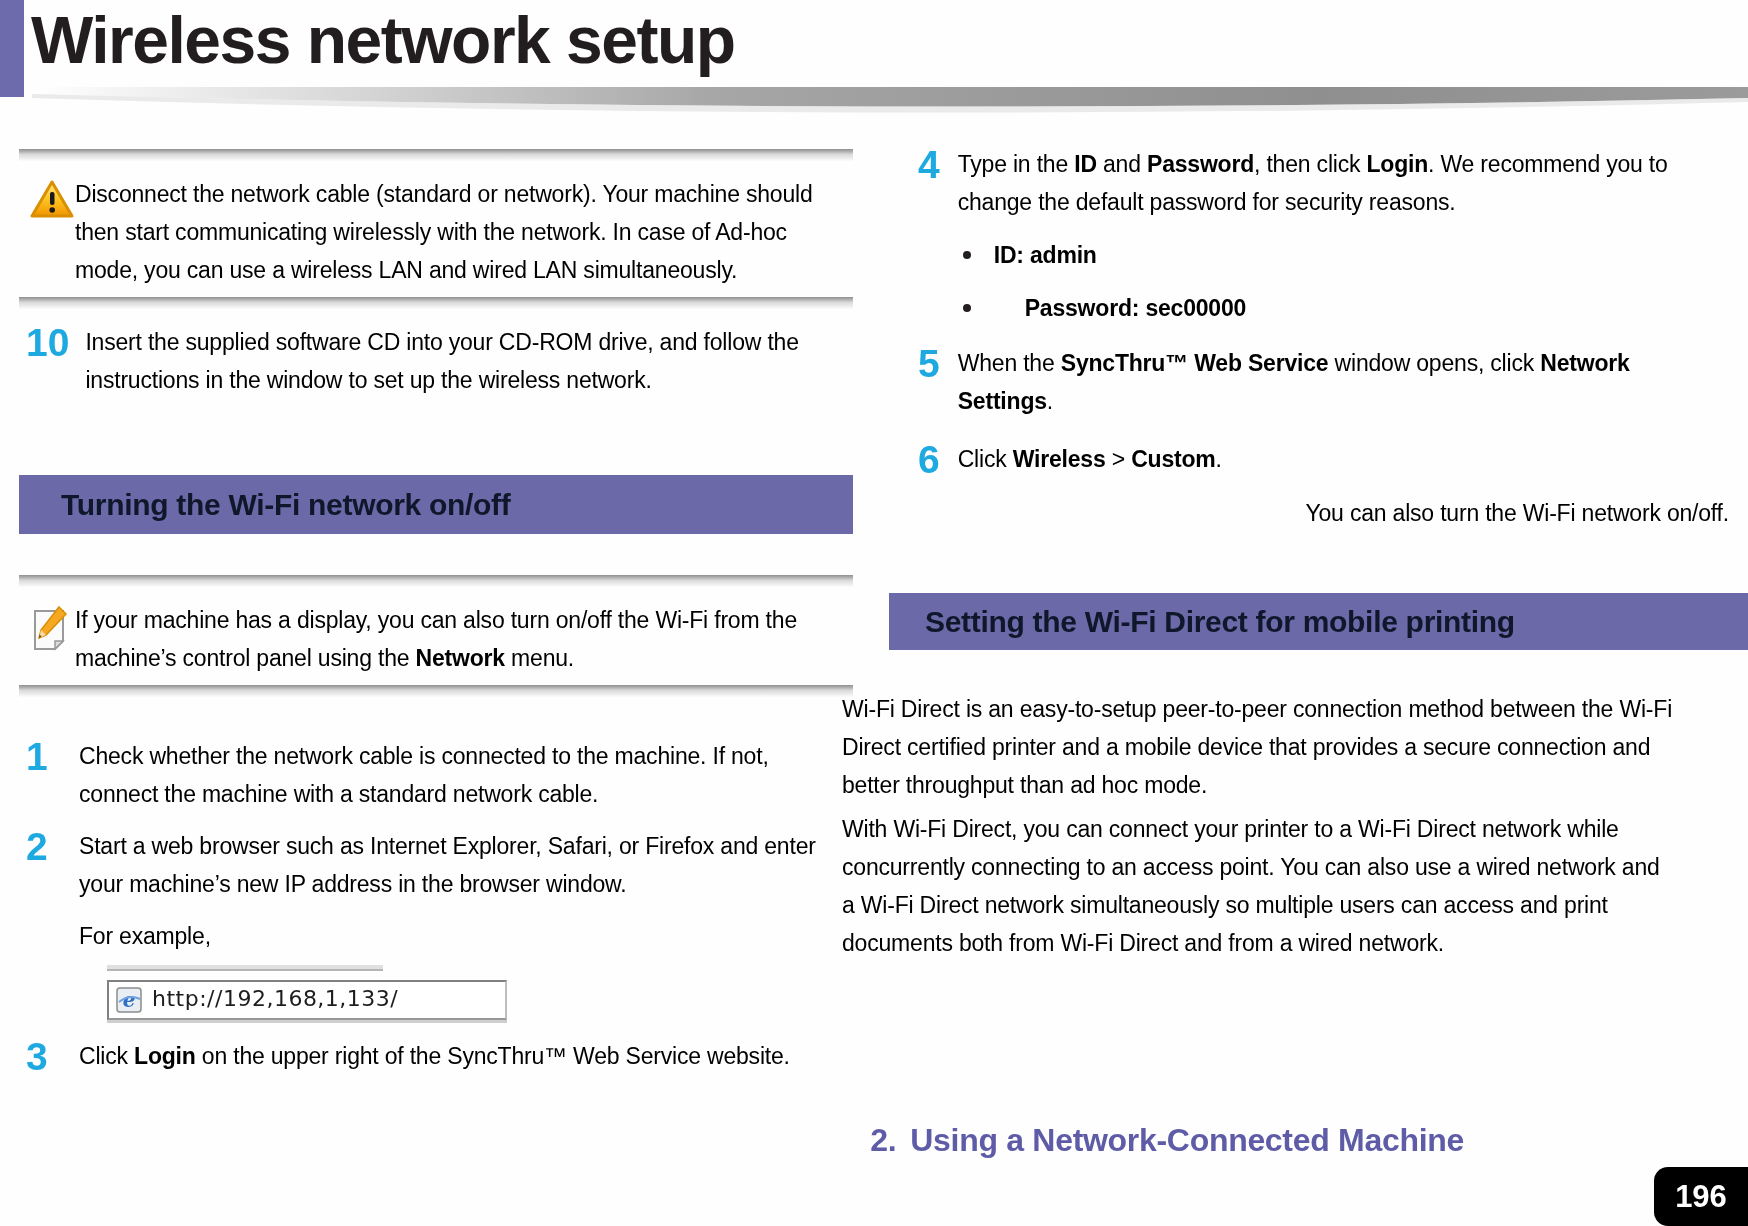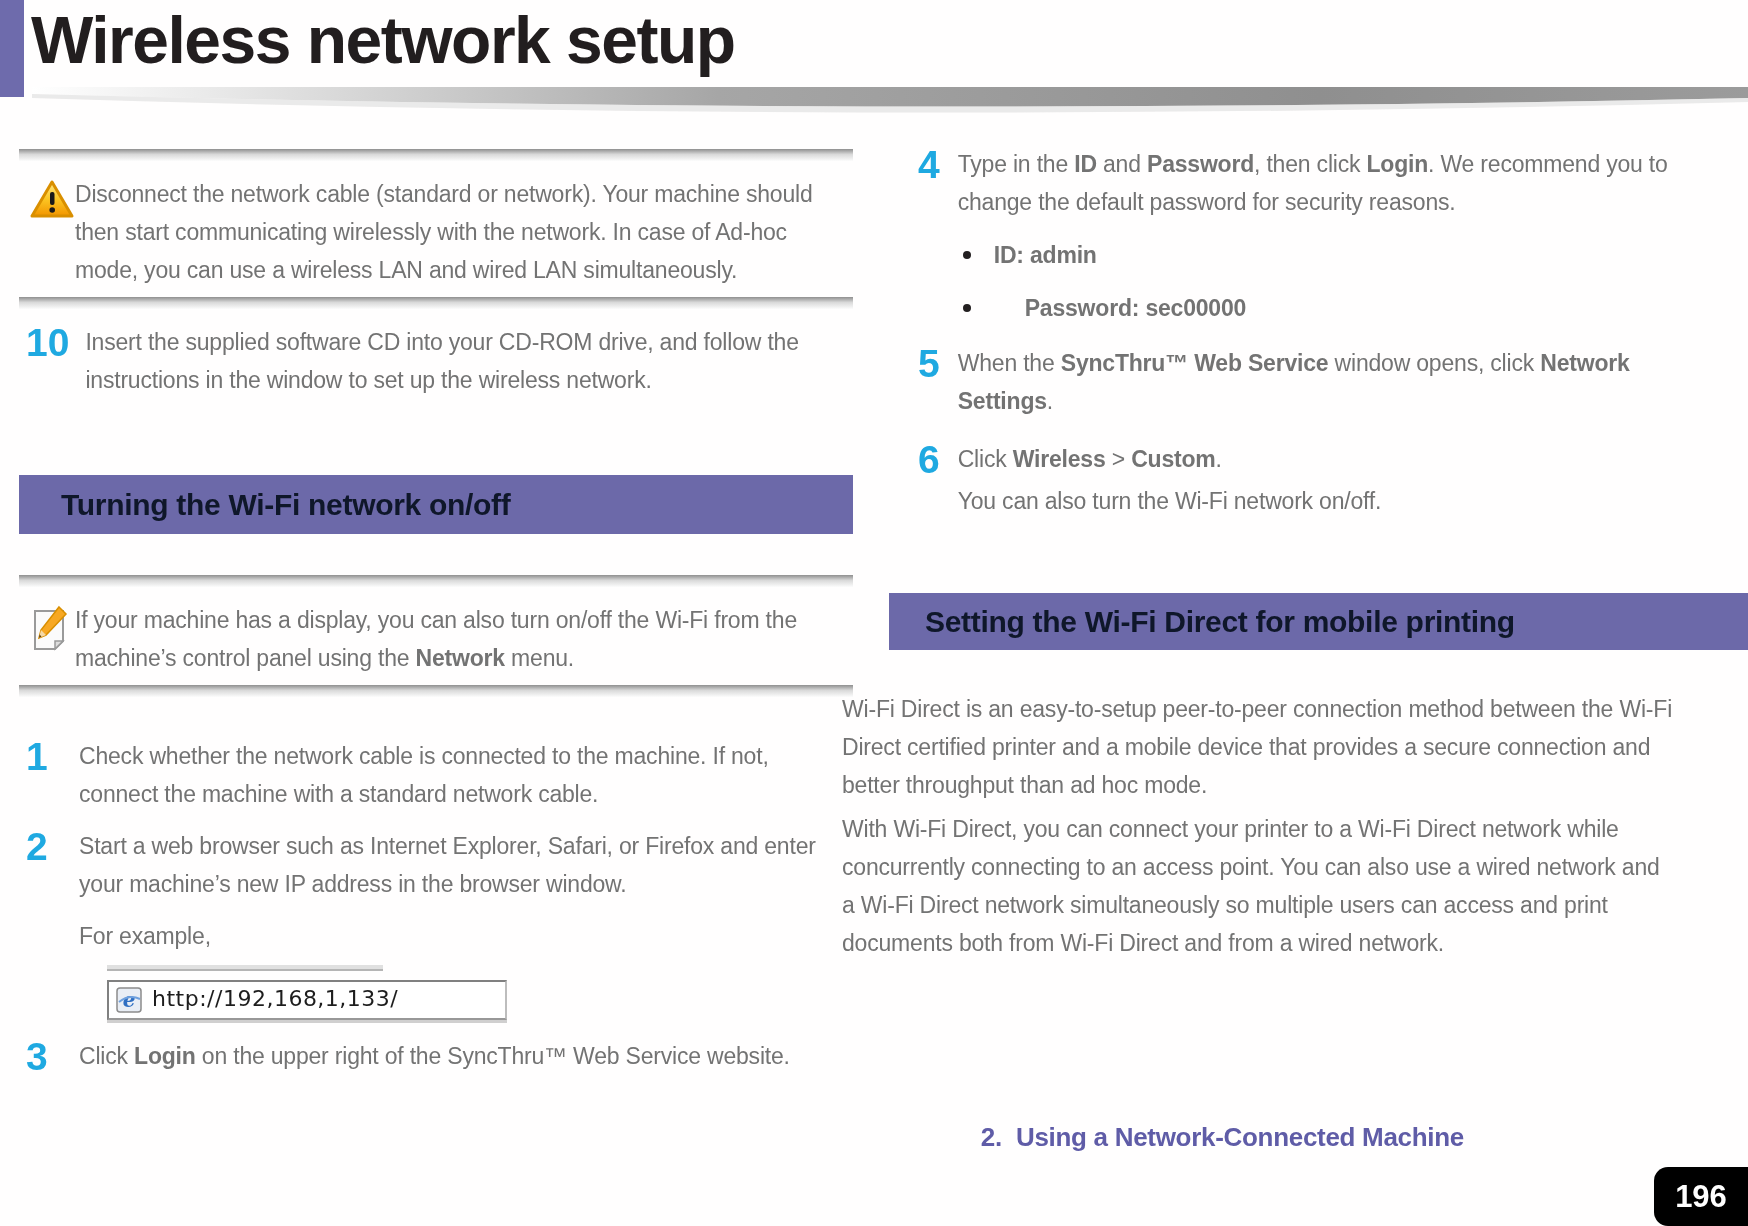--- a/index.html
+++ b/index.html
@@ -13,40 +13,40 @@
   
   .accent-bar { position:absolute; left:0; top:0; width:24px; height:97px; background:#6e6bac; }
   .title {
     position:absolute; left:31px; top:2px;
     font-size:66px; font-weight:bold; letter-spacing:-1.5px; color:#221e1f;
     font-stretch:condensed;
   }
   .swoosh { position:absolute; left:0; top:85px; width:1748px; height:42px; }
   
   .blk { position:absolute; }
-  .txt { font-size:23px; line-height:38px; letter-spacing:-0.2px; color:#737373; }
+  .txt { font-size:23px; line-height:38px; letter-spacing:-0.2px; color:#000000; }
   .b { font-weight:bold; }
   
   .note-box { left:19px; width:834px; }
   .rule-top, .rule-bot { height:12px; background:linear-gradient(to bottom,#8f8f8f 0%,#d9d9d9 45%,#fcfcfc 100%); }
   .note-content { display:flex; align-items:flex-start; padding:14px 4px 8px 4px; }
   .note-content .icon-cell { flex:0 0 52px; padding-left:6px; padding-top:4px; }
   .note-content .txt { flex:1; padding-right:6px; }
   
   .step { display:flex; align-items:flex-start; }
   .step .num {
     flex:0 0 44px; padding-left:7px;
     font-size:39px; font-weight:bold; line-height:40px; color:#1fa9e1;
   }
   .step .body { flex:1; padding-left:16px; }
   .l-step { left:19px; width:834px; }
   .r-step { left:889px; width:840px; }
   .r-step .num { flex:0 0 50px; padding-left:29px; }
   .r-step .body { padding-left:0; }
-  .sub-para { margin-top:4px; }
+  .sub-para { margin-top:16px;text-align:right; }
   .example { margin-top:14px; }
   
   .bullet { display:flex; align-items:flex-start; }
   .bullet .dot { flex:0 0 36px; padding-left:5px; }
   .bullet .dot span { display:block; width:8px; height:8px; border-radius:50%; background:#231f20; margin-top:15px; }
   .bullet .txt { font-weight:bold; }
   
   .section-head {
     position:absolute; background:#6c69a9; color:#0f172a;
     font-size:30px; font-weight:bold; letter-spacing:-0.3px;
@@ -64,21 +64,21 @@
     margin-top:9px; width:400px; height:40px; background:#ffffff;
     border:2px solid #808080; border-right-color:#bdbdbd; border-bottom-color:#989898;
     box-shadow:0 3px 0 rgba(120,120,120,.35);
     display:flex; align-items:center; padding:0 6px;
   }
   .ie-icon { flex:0 0 28px; height:28px; margin-right:9px; }
   .addr-url { font-family:"DejaVu Sans",sans-serif; font-size:22px; color:#1d1d1d; letter-spacing:0.5px; padding-bottom:3px; }
   
   .chapter {
     position:absolute; top:1122px; left:600px; width:864px; text-align:right;
-    font-size:26px; font-weight:bold; color:#5f5ca7; letter-spacing:-0.3px;
+    font-size:32px; font-weight:bold; color:#5f5ca7; letter-spacing:-0.3px;
   }
   .chapter .no { margin-right:14px; }
   .page-badge {
     position:absolute; left:1654px; top:1167px; width:94px; height:59px;
     background:#000000; border-radius:14px 0 0 14px;
     color:#ffffff; font-size:31px; font-weight:bold;
     display:flex; align-items:center; justify-content:center;
   }
 </style>
 </head>

